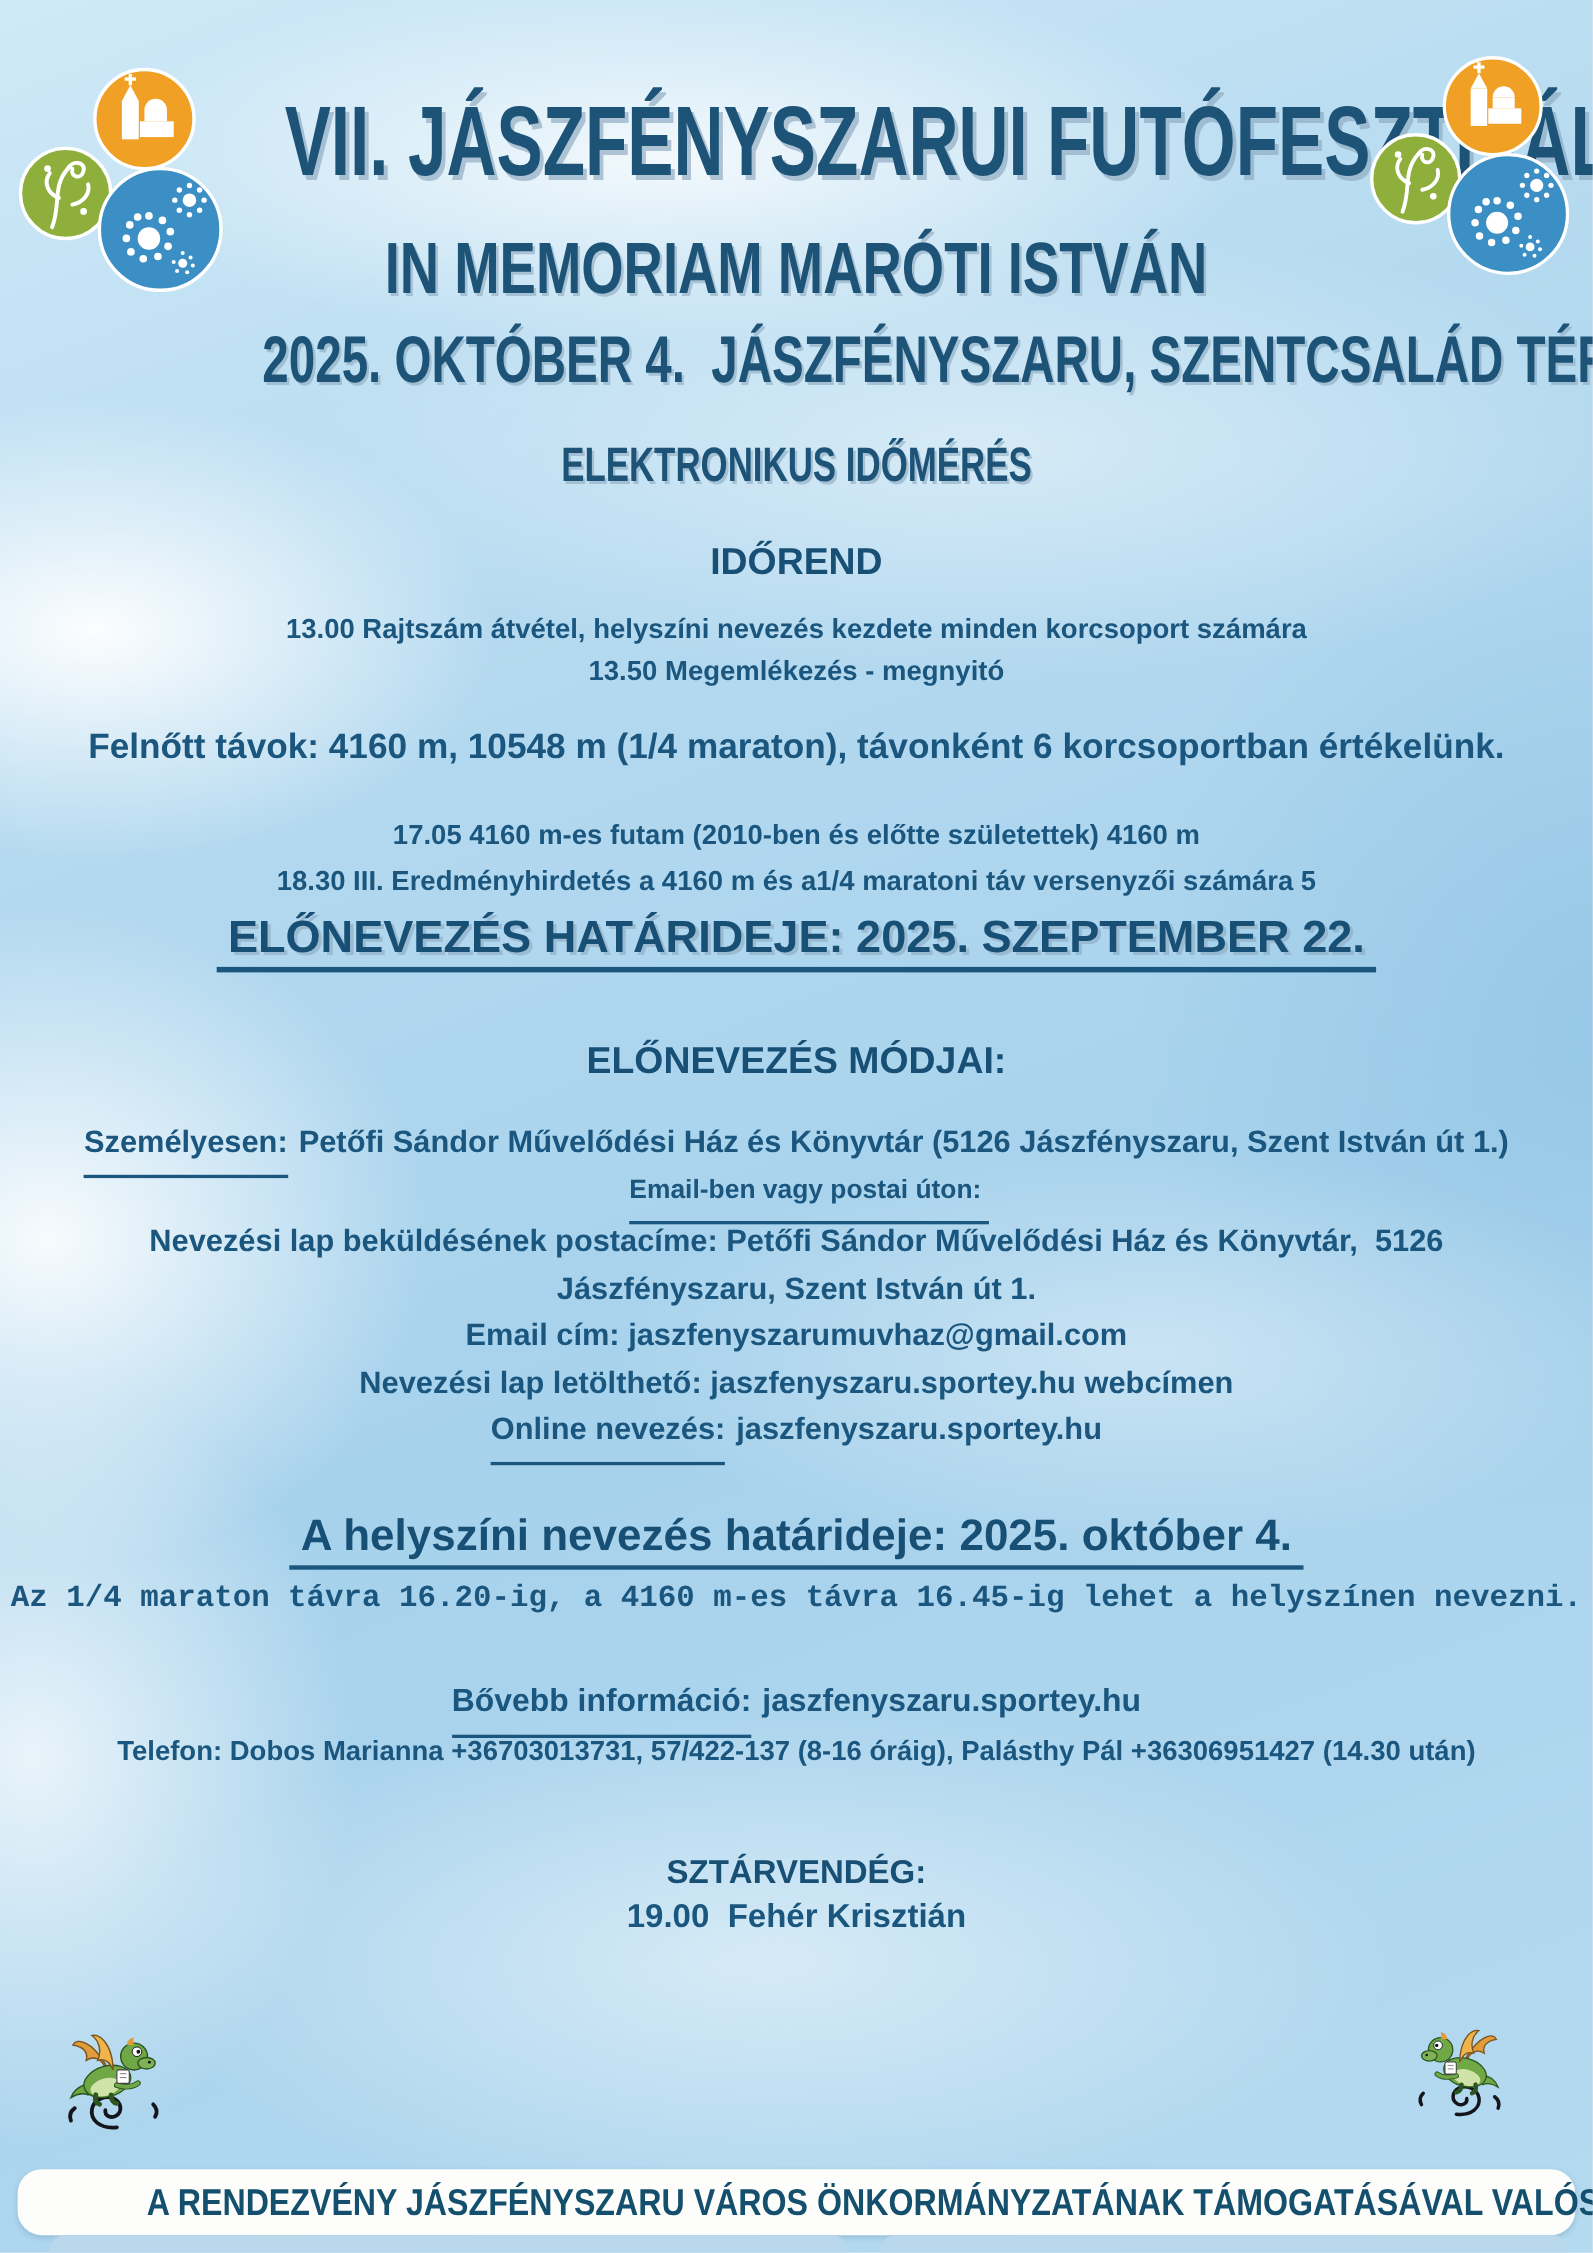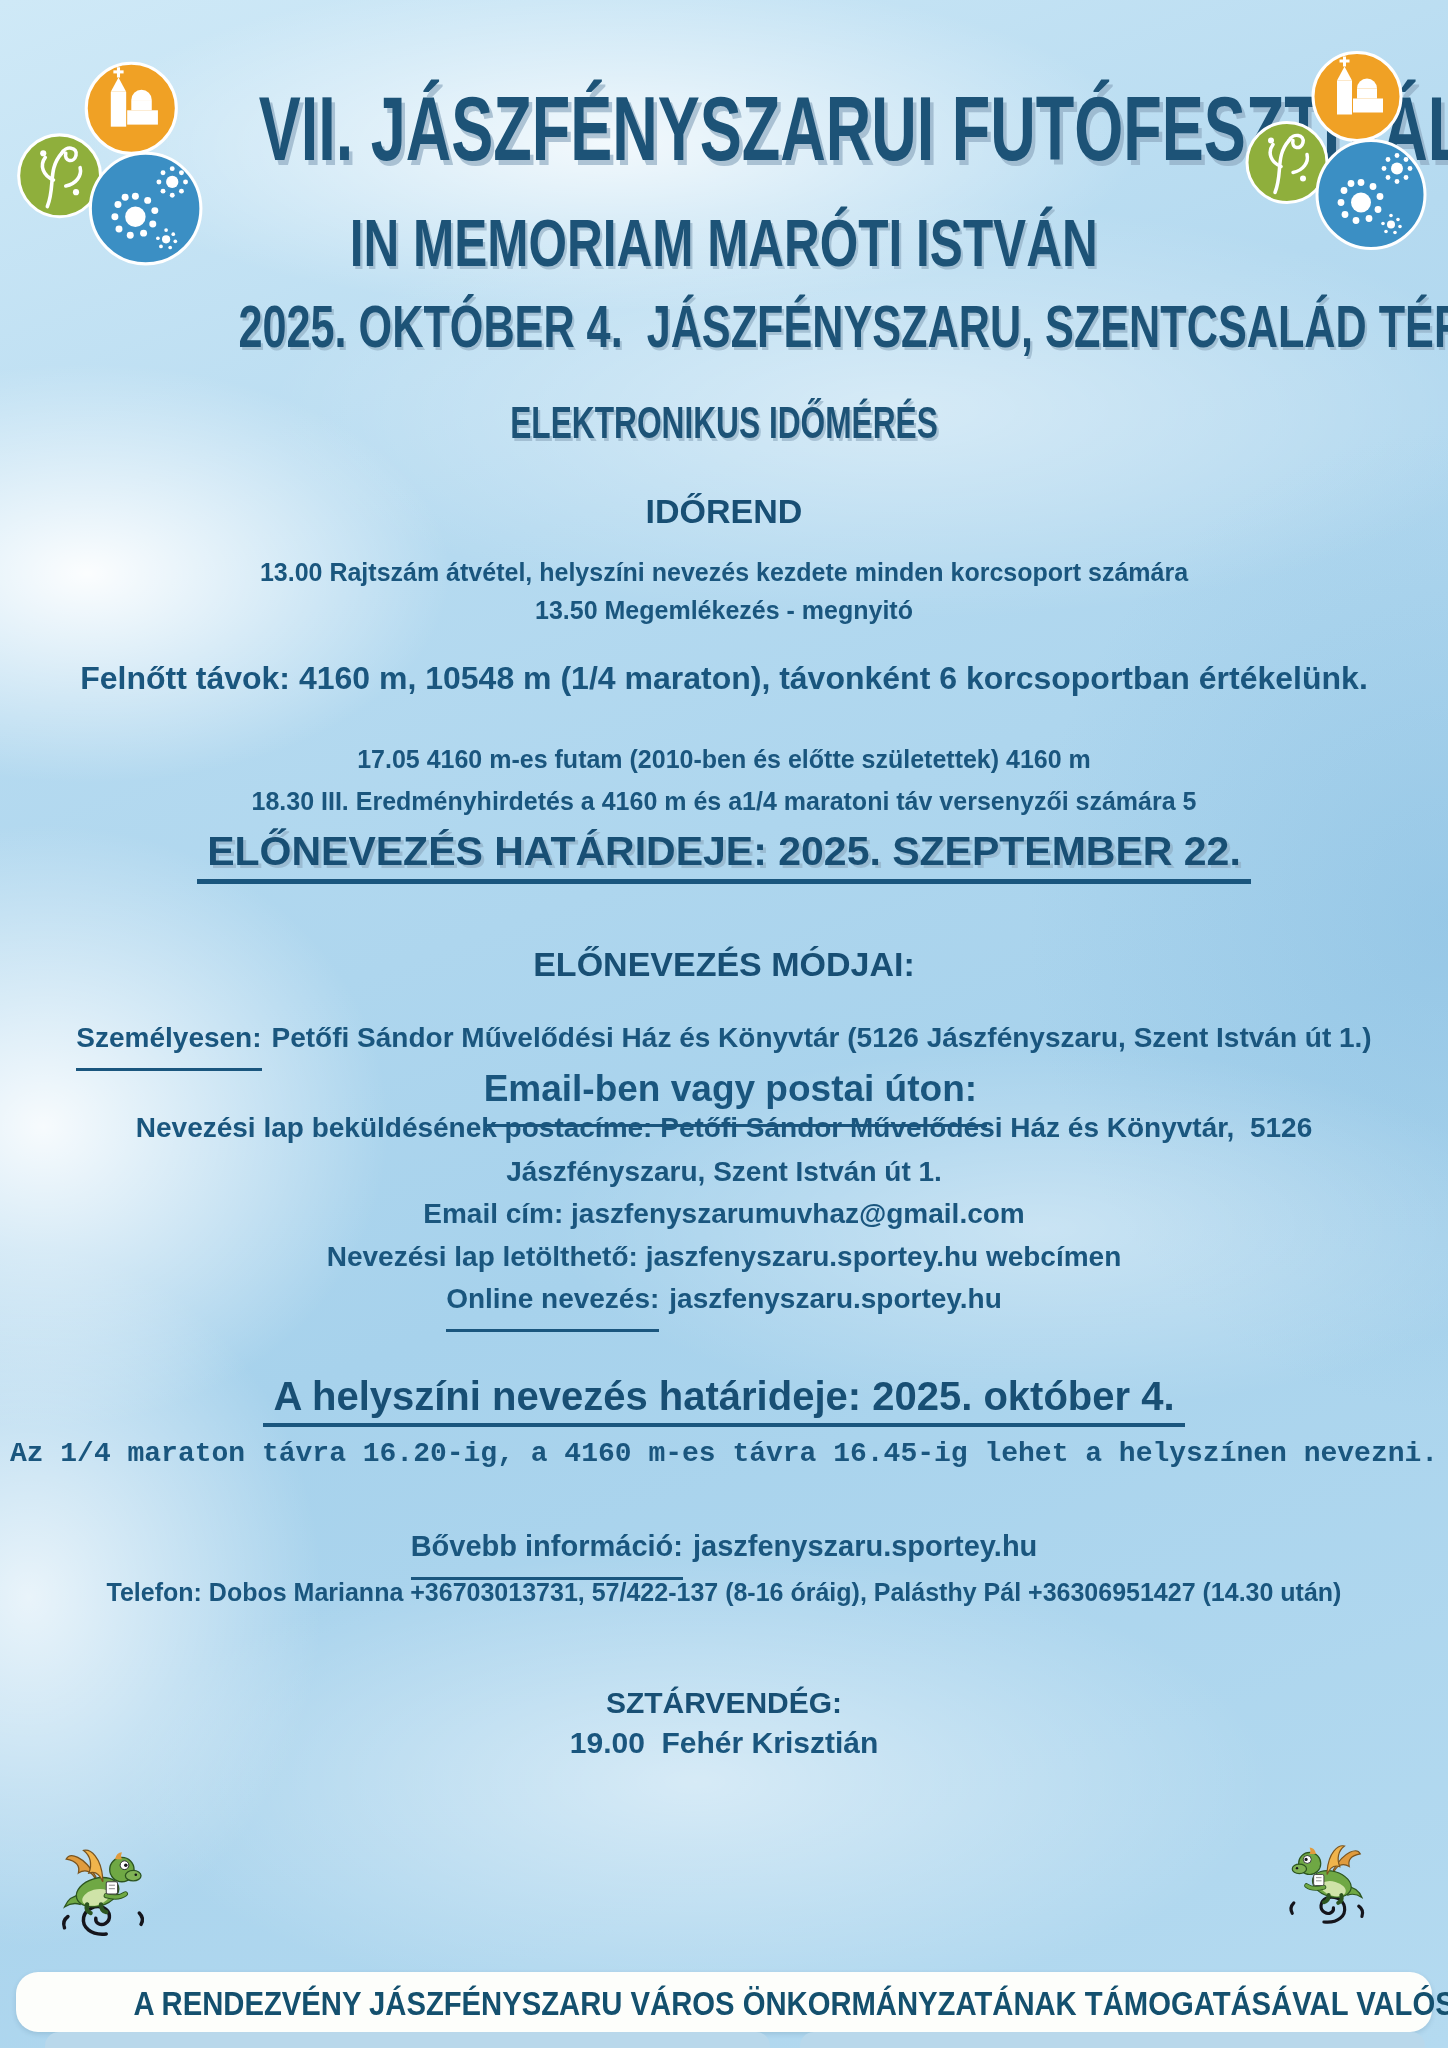--- a/index.html
+++ b/index.html
@@ -195,21 +195,21 @@
   <div class="cline" style="top:828px;font-size:41px;color:#184f74;">
     <span class="u-big hshadow-sm">ELŐNEVEZÉS HATÁRIDEJE: 2025. SZEPTEMBER 22.</span>
   </div>
 
   <div class="cline" style="top:945px;font-size:34px;color:#184f74;">ELŐNEVEZÉS MÓDJAI:</div>
 
   <div class="cline" style="top:1022px;font-size:28px;">
     <span class="u label-gap">Személyesen:</span><span>Petőfi Sándor Művelődési Ház és Könyvtár (5126 Jászfényszaru, Szent István út 1.)</span>
   </div>
 
-  <div class="cline" style="top:1068px;font-size:37px;margin-left:23px;">
+  <div class="cline" style="top:1068px;font-size:24px;margin-left:23px;">
     <span class="u pre">Email-ben vagy postai úton: </span>
   </div>
 
   <div class="cline pre" style="top:1112px;font-size:28px;">Nevezési lap beküldésének postacíme: Petőfi Sándor Művelődési Ház és Könyvtár,  5126</div>
   <div class="cline" style="top:1156px;font-size:28px;">Jászfényszaru, Szent István út 1.</div>
   <div class="cline" style="top:1241px;font-size:28px;">Nevezési lap letölthető: jaszfenyszaru.sportey.hu webcímen</div>
   <div class="cline" style="top:1198px;font-size:28px;">Email cím: jaszfenyszarumuvhaz@gmail.com</div>
 
   <div class="cline" style="top:1283px;font-size:28px;">
     <span class="u label-gap">Online nevezés:</span><span>jaszfenyszaru.sportey.hu</span>

